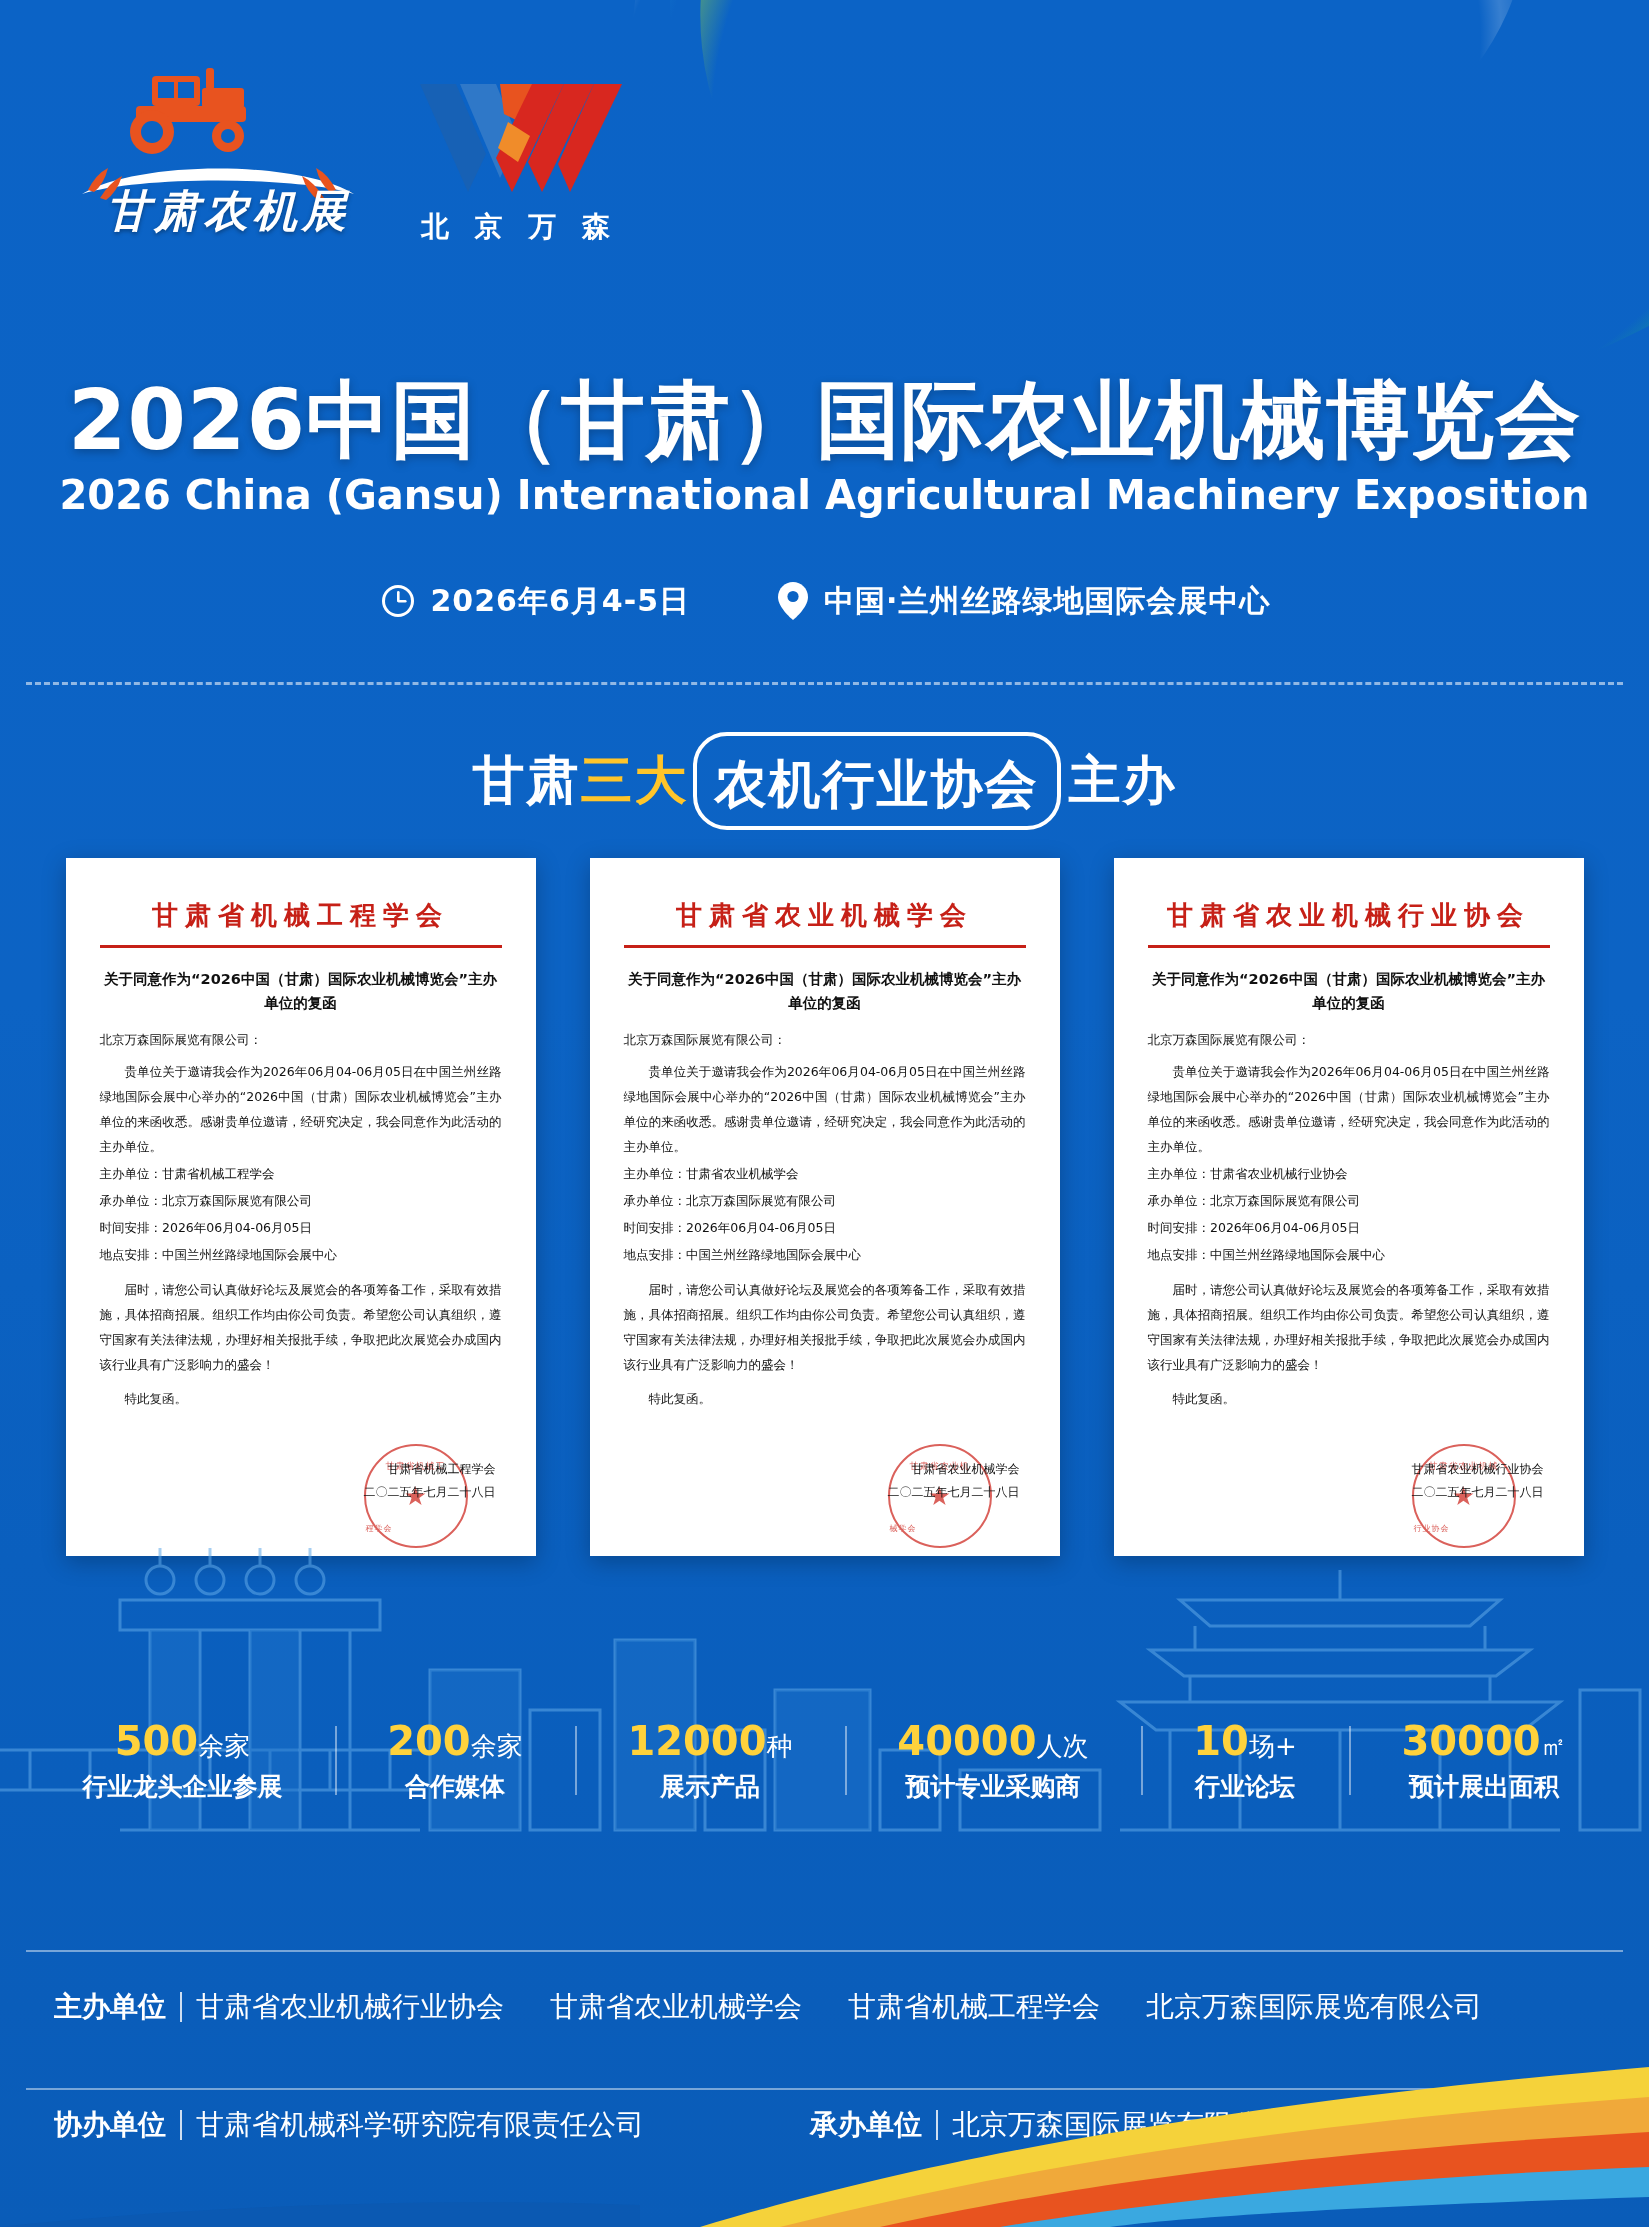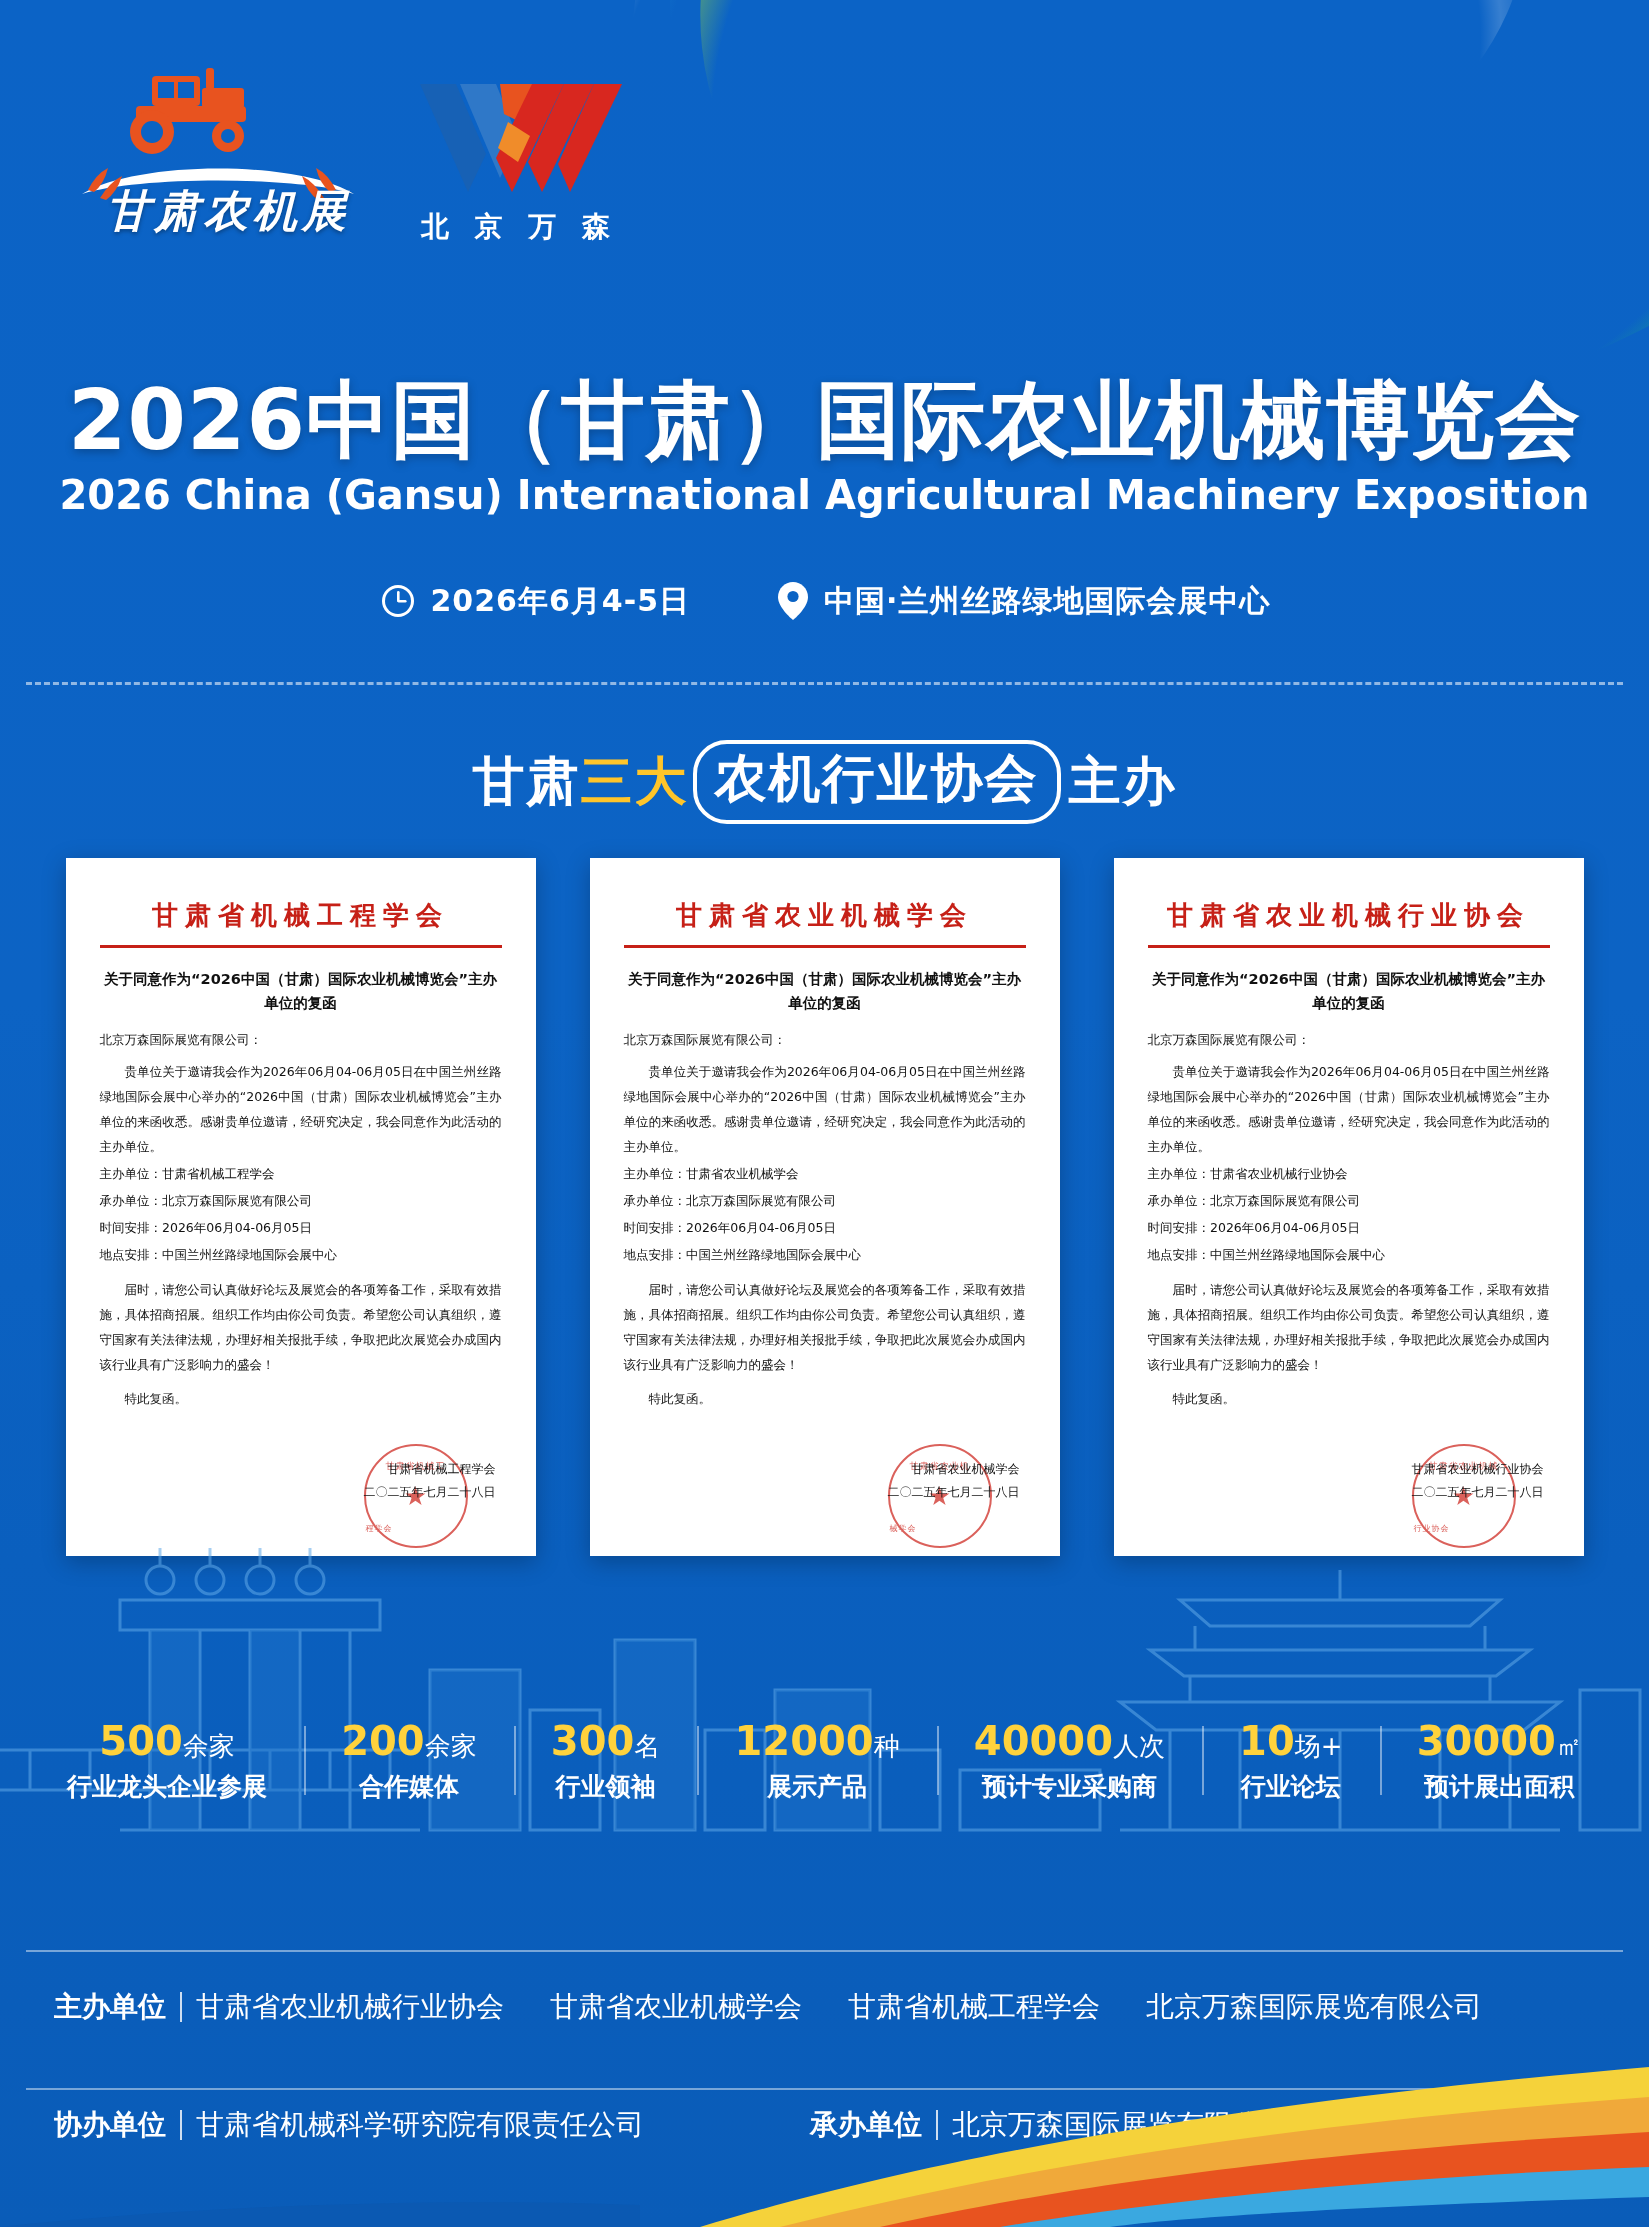--- a/index.html
+++ b/index.html
@@ -146,22 +146,22 @@
   }
   .sec-head .t2 {
     font-family: "DejaVu Sans", sans-serif;
     font-weight: bold; font-size: 52px; color: #ffc52a; letter-spacing: 2px;
   }
   .sec-head .boxed {
     font-family: "DejaVu Sans", sans-serif;
     font-weight: bold; font-size: 52px; color: #fff; letter-spacing: 2px;
     border: 4px solid #fff;
     border-radius: 34px;
-    padding: 0 18px 6px;
-    margin: 8px 4px;
+    padding: 14px 18px 6px;
+    margin: 0 4px;
   }
   .sec-head .t3 {
     font-family: "DejaVu Sans", sans-serif;
     font-weight: bold; font-size: 52px; color: #fff; letter-spacing: 2px;
     margin-left: 4px;
   }
 
   
   .letters {
     position: absolute;
@@ -566,24 +566,20 @@
   <div class="stats">
     <div class="stat">
       <div class="num"><span>500</span><span class="unit">余家</span></div>
       <div class="lbl">行业龙头企业参展</div>
     </div>
     <div class="stat">
       <div class="num"><span>200</span><span class="unit">余家</span></div>
       <div class="lbl">合作媒体</div>
     </div>
     <div class="stat">
-      <div class="num"><span>300</span><span class="unit">名</span></div>
-      <div class="lbl">行业领袖</div>
-    </div>
-    <div class="stat">
       <div class="num"><span>12000</span><span class="unit">种</span></div>
       <div class="lbl">展示产品</div>
     </div>
     <div class="stat">
       <div class="num"><span>40000</span><span class="unit">人次</span></div>
       <div class="lbl">预计专业采购商</div>
     </div>
     <div class="stat">
       <div class="num"><span>10</span><span class="unit">场+</span></div>
       <div class="lbl">行业论坛</div>

